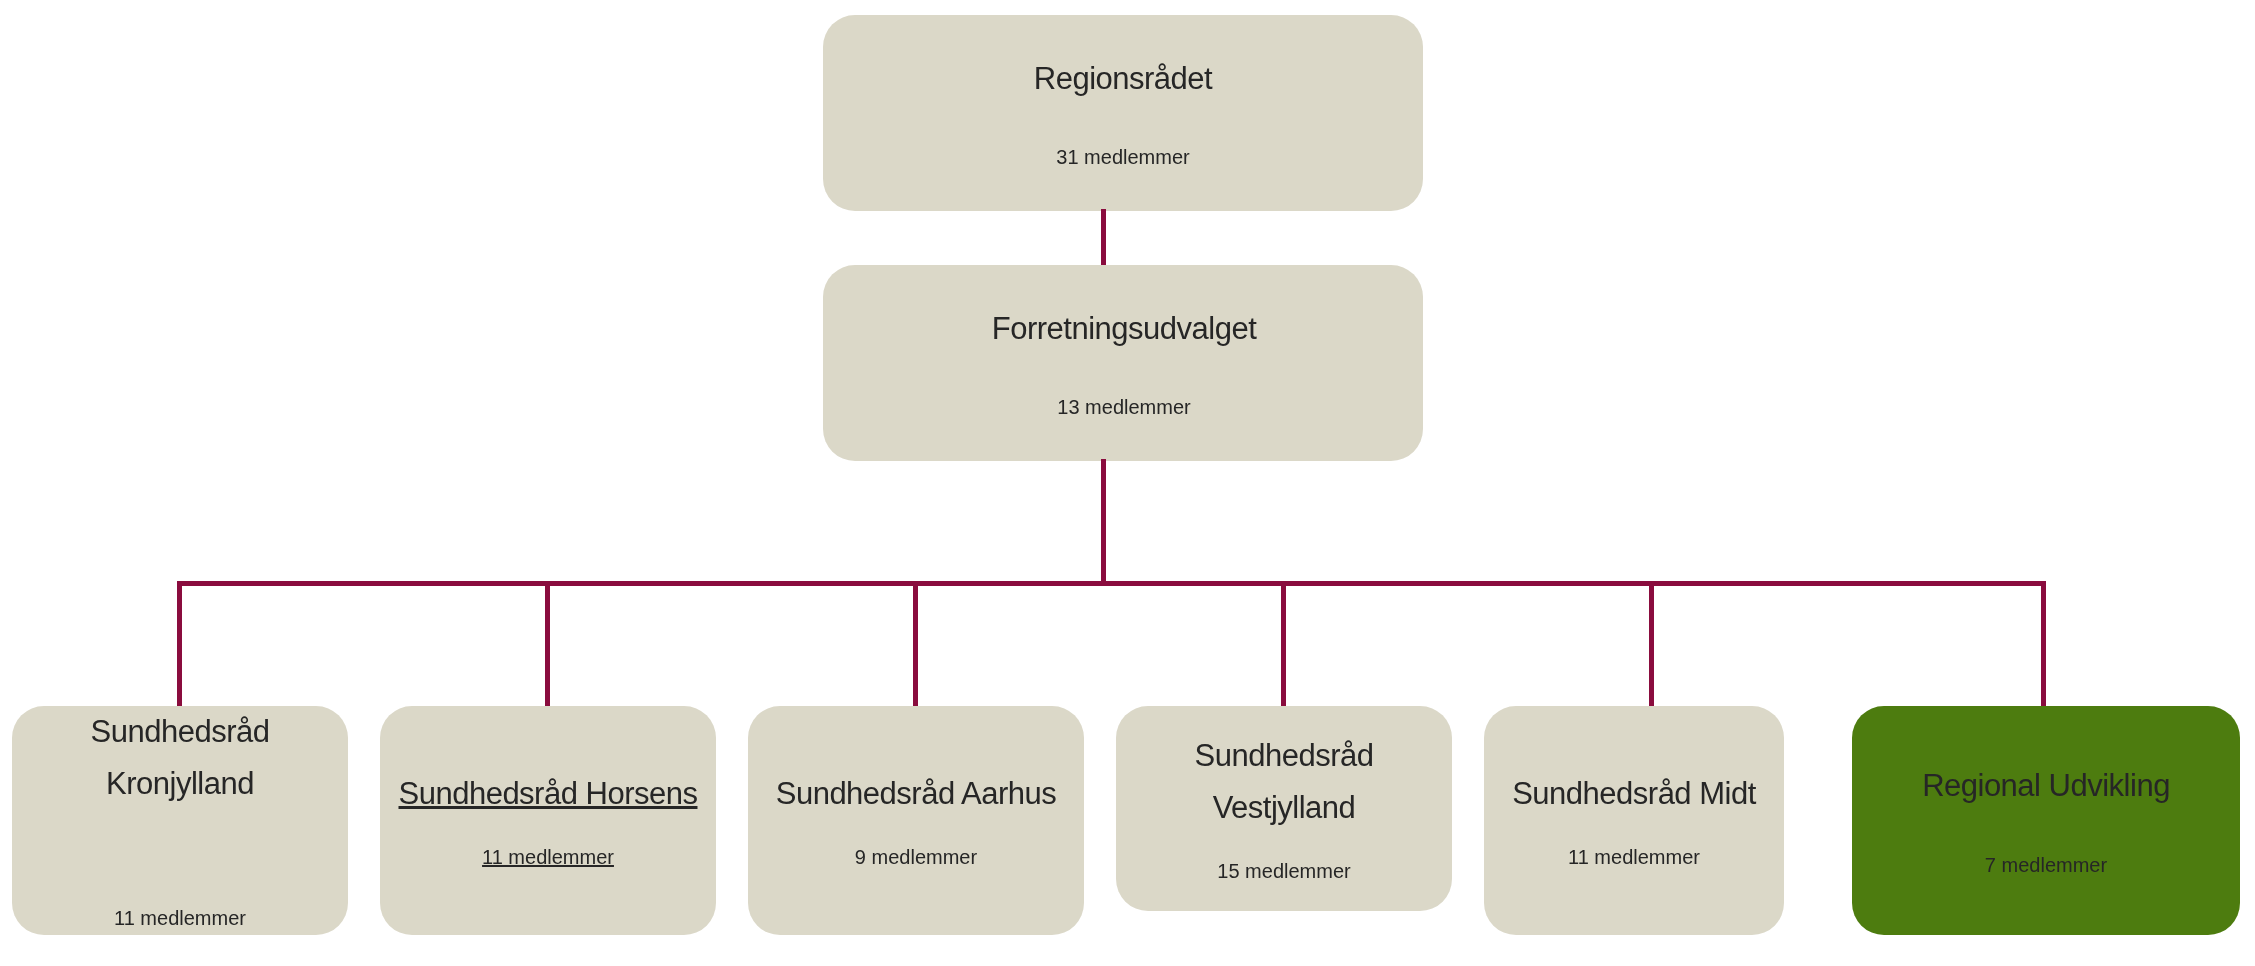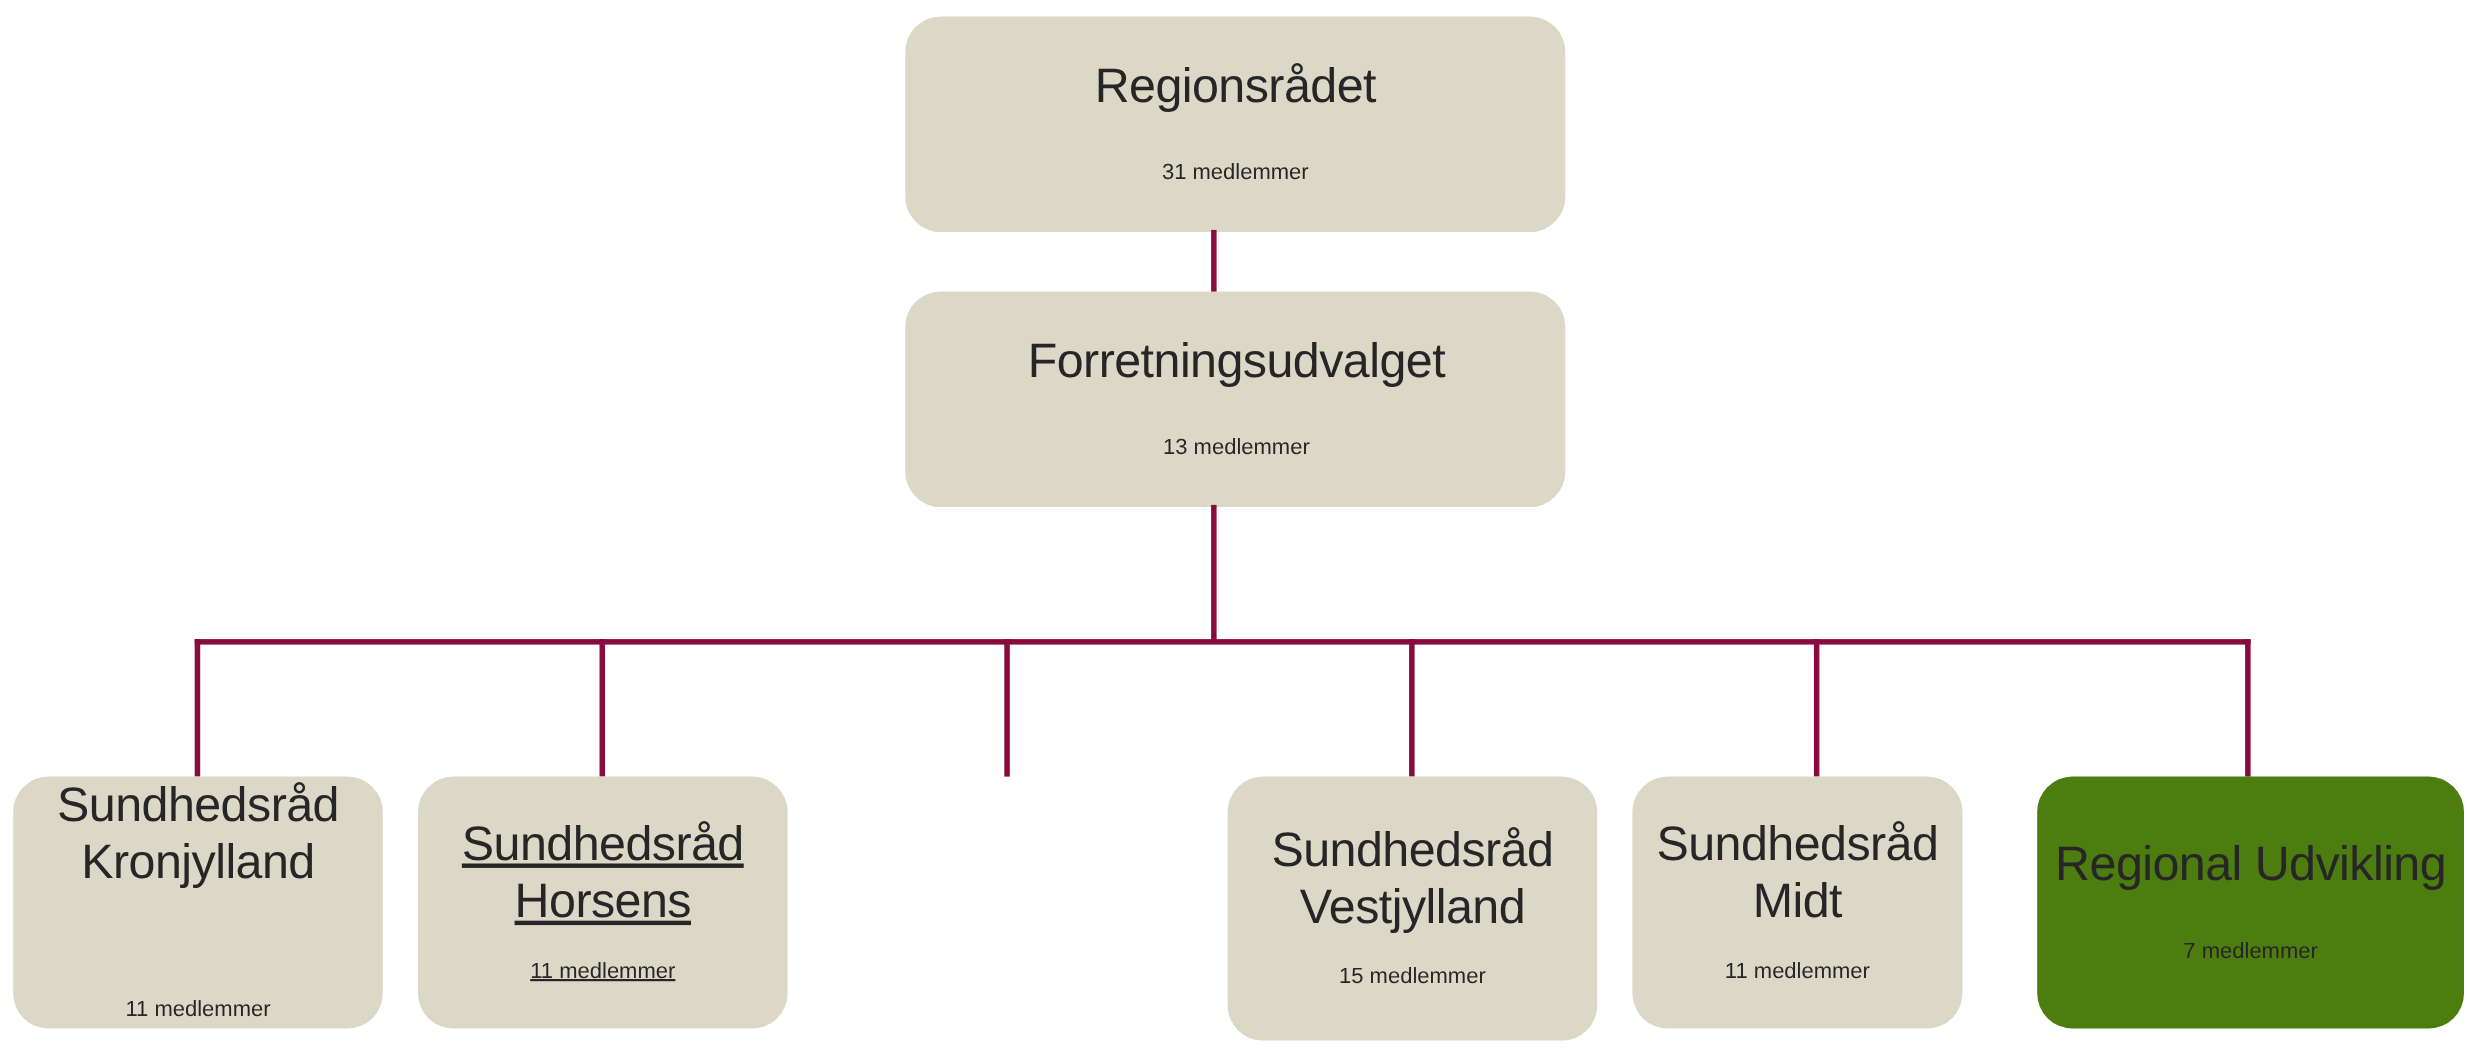--- a/index.html
+++ b/index.html
@@ -25,21 +25,21 @@
     align-items: center;
     justify-content: center;
     text-align: center;
     box-sizing: border-box;
     padding: 0 14px;
   }
   .node.green {
     background: #4d7c0f;
   }
   .node-title {
-    font-size: 44px;
+    font-size: 31px;
     line-height: 52px;
     font-weight: 400;
     letter-spacing: -0.5px;
     color: #262626;
   }
   .node.top-level .node-title {
     line-height: 54px;
   }
   .node-sub {
     font-size: 20px;
@@ -86,22 +86,26 @@
   <div class="node child" style="left:12px; top:706px; width:336px; height:229px;justify-content:space-between;">
     <div class="node-title">Sundhedsråd Kronjylland</div>
     <div class="node-sub">11 medlemmer</div>
   </div>
 
   <div class="node child" style="left:380px; top:706px; width:336px; height:229px;text-decoration:underline;">
     <div class="node-title">Sundhedsråd Horsens</div>
     <div class="node-sub">11 medlemmer</div>
   </div>
 
+  <div class="node child" style="left:748px; top:706px; width:336px; height:229px;">
+    <div class="node-title">Sundhedsråd Aarhus</div>
+    <div class="node-sub">9 medlemmer</div>
+  </div>
 
-  <div class="node child" style="left:1116px; top:706px; width:336px; height:240px;">
+  <div class="node child" style="left:1116px; top:706px; width:336px; height:205px;">
     <div class="node-title">Sundhedsråd Vestjylland</div>
     <div class="node-sub">15 medlemmer</div>
   </div>
 
   <div class="node child" style="left:1484px; top:706px; width:300px; height:229px;">
     <div class="node-title">Sundhedsråd Midt</div>
     <div class="node-sub">11 medlemmer</div>
   </div>
 
   <div class="node child green" style="left:1852px; top:706px; width:388px; height:229px;">

